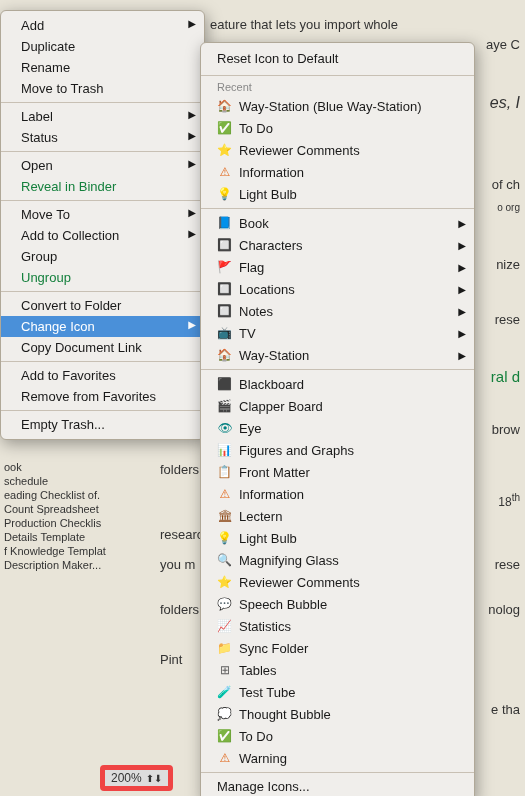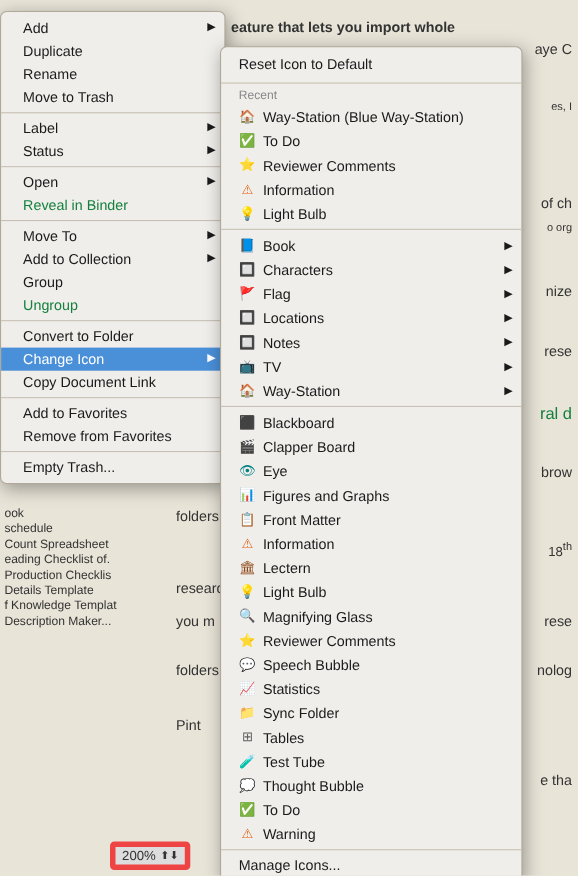--- a/index.html
+++ b/index.html
@@ -163,45 +163,45 @@
       border-radius: 4px;
       padding: 1px 6px;
       font-size: 12px;
       color: #333;
     }
   </style>
 </head>
 <body>
 
 <div class="bg-text">
-  <div style="position:absolute; top:15px; left:210px; font-size:13px; color:#333;font-weight:bold;">eature that lets you import whole</div>
+  <div style="position:absolute; top:15px; left:210px; font-size:13px; color:#333;">eature that lets you import whole</div>
   <div style="position:absolute; top:35px; right:5px; font-size:13px; color:#333;">aye C</div>
-  <div style="position:absolute; top:90px; right:5px; font-size:10px; color:#333;">es, I</div>
+  <div style="position:absolute; top:90px; right:5px; font-size:16px; color:#333;font-style:italic;">es, I</div>
   <div style="position:absolute; top:145px; right:5px; font-size:13px; color:#333;margin-top:30px;">of ch</div>
   <div style="position:absolute; top:200px; right:5px; font-size:10px; color:#333;">o org</div>
   <div style="position:absolute; top:255px; right:5px; font-size:13px; color:#333;">nize</div>
   <div style="position:absolute; top:310px; right:5px; font-size:13px; color:#333;">rese</div>
   <div style="position:absolute; top:365px; right:5px; font-size:15px; color:#15803d;">ral d</div>
   <div style="position:absolute; top:420px; right:5px; font-size:13px; color:#333;">brow</div>
   <div style="position:absolute; top:460px; left:160px; font-size:13px; color:#333;">folders</div>
   <div style="position:absolute; top:490px; right:5px; font-size:13px; color:#333; font-size:12px;">18<sup>th</sup></div>
   <div style="position:absolute; top:525px; left:160px; font-size:13px; color:#333;">research</div>
   <div style="position:absolute; top:555px; left:160px; font-size:13px; color:#333;">you m</div>
   <div style="position:absolute; top:555px; right:5px; font-size:13px; color:#333;">rese</div>
   <div style="position:absolute; top:600px; left:160px; font-size:13px; color:#333;">folders</div>
   <div style="position:absolute; top:600px; right:5px; font-size:13px; color:#333;">nolog</div>
   <div style="position:absolute; top:650px; left:160px; font-size:13px; color:#333;">Pint</div>
   <div style="position:absolute; top:700px; right:5px; font-size:13px; color:#333;">e tha</div>
 </div>
 
 <div class="sidebar-items">
   <div>ook</div>
   <div>schedule</div>
+  <div>eading Checklist of.</div>
   <div>Count Spreadsheet</div>
-  <div>eading Checklist of.</div>
   <div>Production Checklis</div>
   <div>Details Template</div>
   <div>f Knowledge Templat</div>
   <div>Description Maker...</div>
 </div>
 
 <div class="context-menu-main">
 
   <div class="menu-item">
     <span>Add</span>

